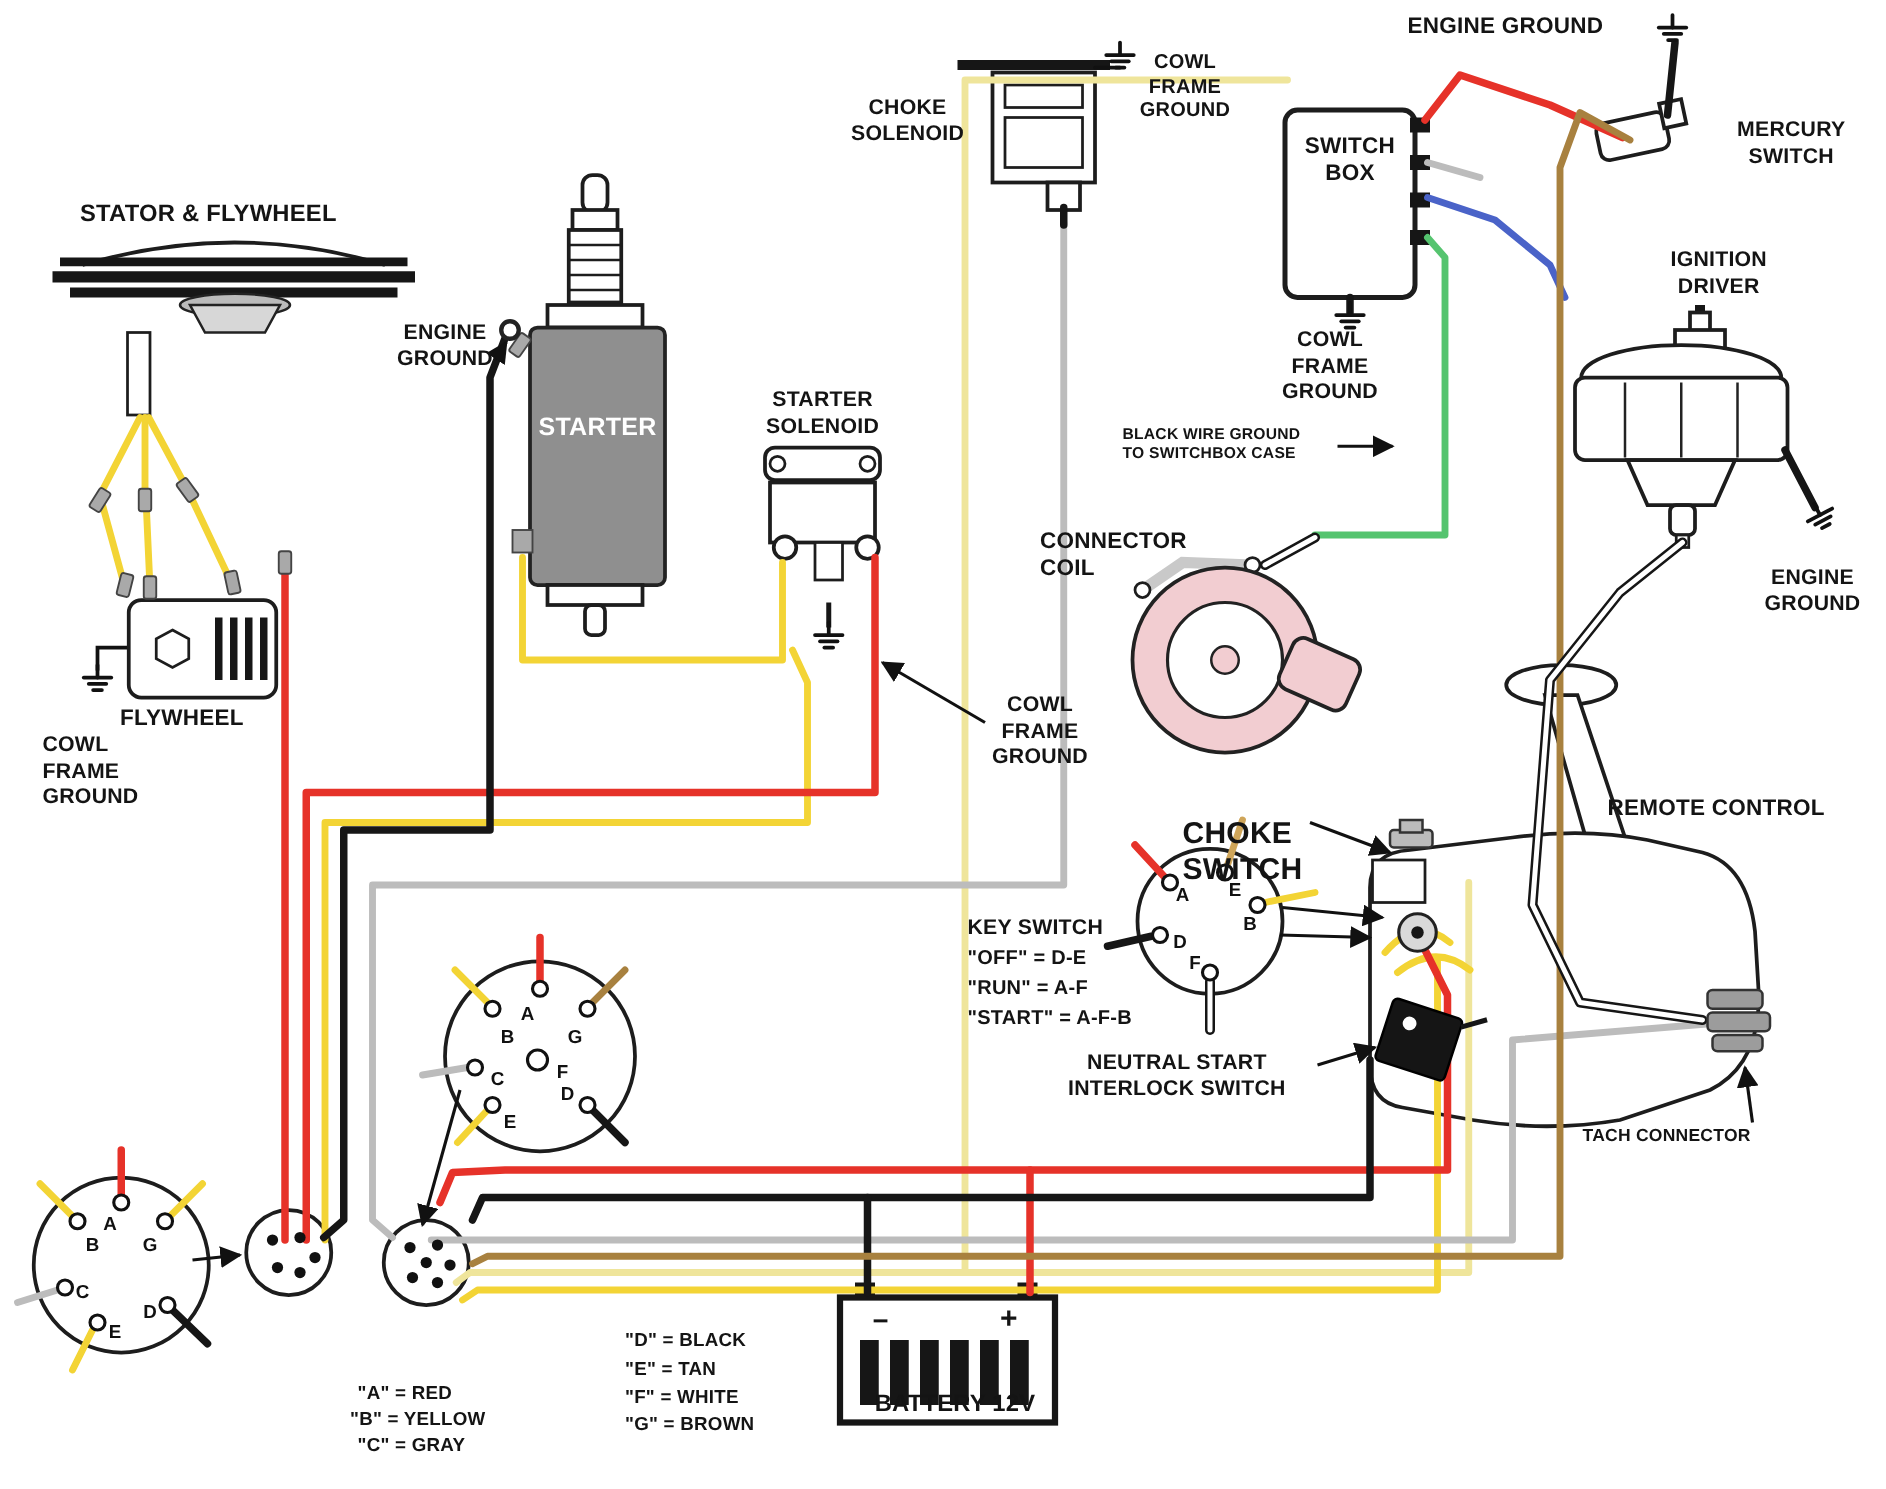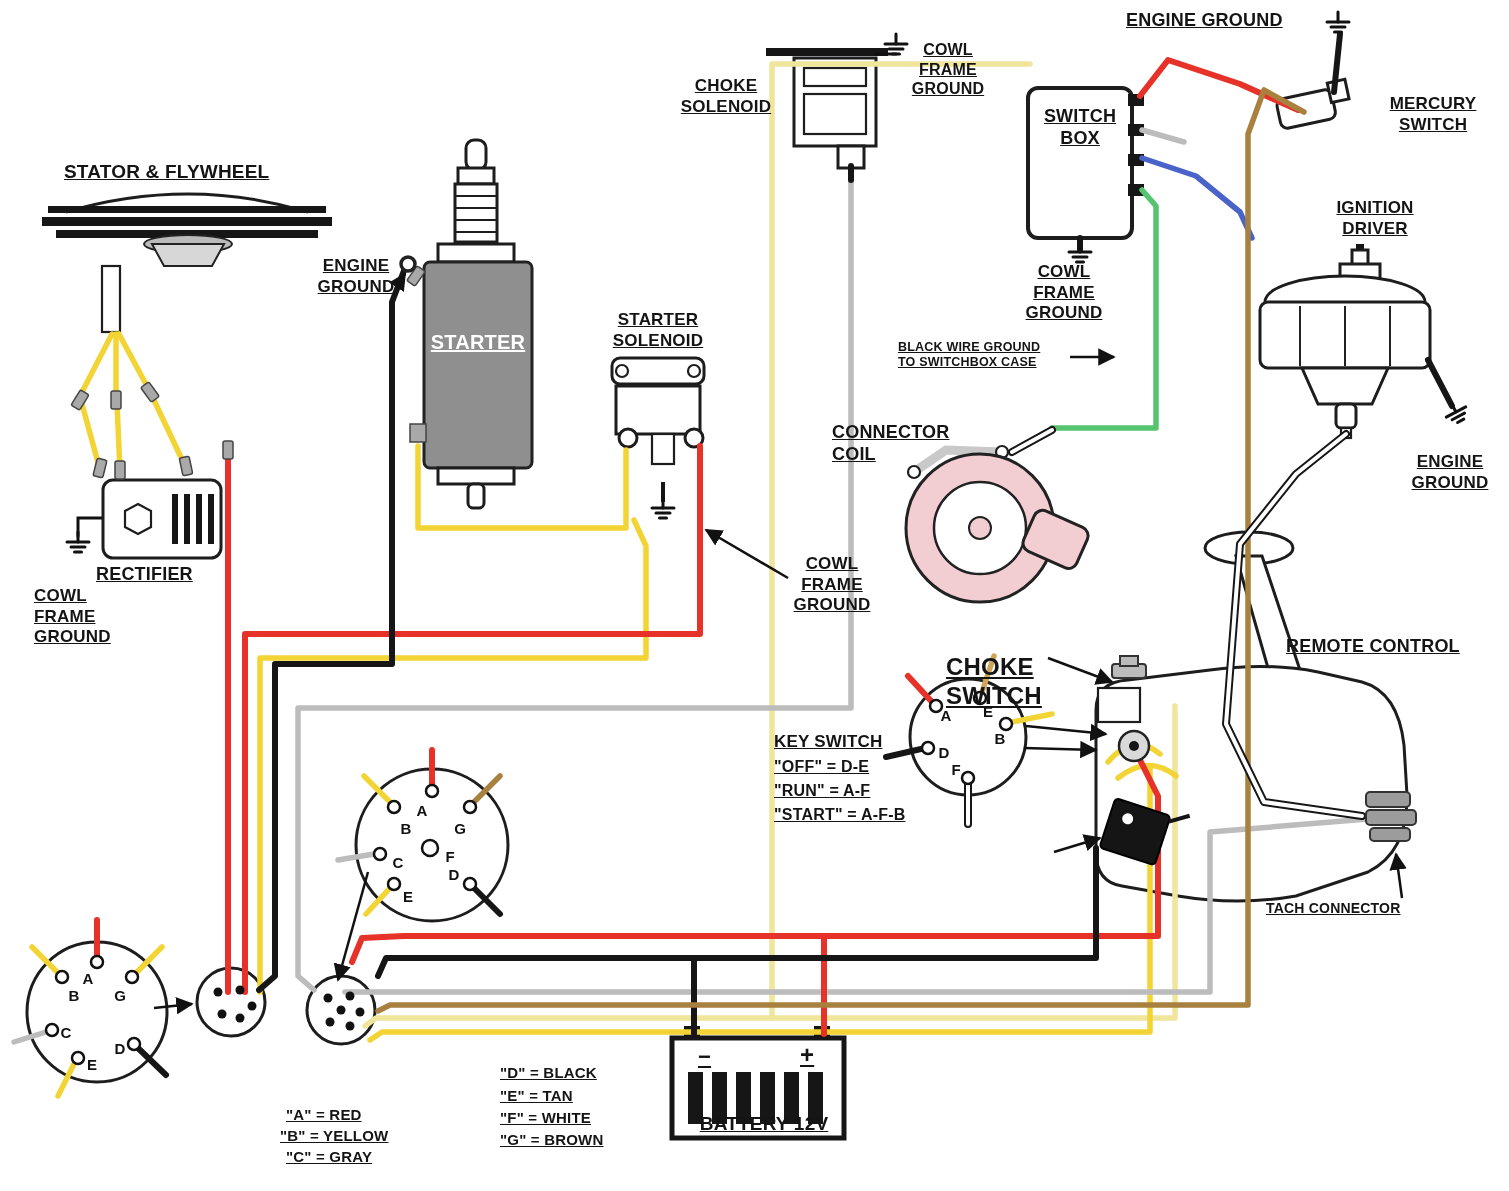--- a/index.html
+++ b/index.html
@@ -1,20 +1,20 @@
 <!DOCTYPE html>
 <html><head>
 <meta charset="utf-8">
 <style>
   html,body{margin:0;padding:0;background:#fff;}
   .stage{position:relative;width:1509px;height:1191px;background:#fff;overflow:hidden;
          font-family:"Liberation Sans",sans-serif;}
   .stage svg{position:absolute;left:0;top:0;}
   .lbl{position:absolute;font-weight:bold;color:#141414;white-space:pre-line;line-height:1.22;
-       letter-spacing:.2px;text-decoration:underline;}
+       letter-spacing:.2px;}
   .c{text-align:center;}
   .wt{color:#ffffff;}
   .w{fill:none;stroke-linecap:round;stroke-linejoin:round;}
   .red{stroke:#e63229;stroke-width:6;}
   .yel{stroke:#f3d435;stroke-width:5.5;}
   .pyel{stroke:#efe59b;stroke-width:5.5;}
   .blk{stroke:#161616;stroke-width:6;}
   .gry{stroke:#bcbcbc;stroke-width:5.5;}
   .grn{stroke:#55c46f;stroke-width:5.5;}
   .blu{stroke:#4a63c8;stroke-width:5.5;}
@@ -389,33 +389,35 @@
 <div class="lbl c" style="left:1320px;top:198px;width:110px;font-size:17px">IGNITION
 DRIVER</div>
 <div class="lbl c" style="left:1012px;top:262px;width:104px;font-size:17px">COWL
 FRAME
 GROUND</div>
 <div class="lbl" style="left:898px;top:340px;width:172px;font-size:12.5px">BLACK WIRE GROUND
 TO SWITCHBOX CASE</div>
 <div class="lbl" style="left:832px;top:422px;width:160px;font-size:18px">CONNECTOR COIL</div>
 <div class="lbl c" style="left:1396px;top:452px;width:108px;font-size:17px">ENGINE
 GROUND</div>
-<div class="lbl" style="left:96px;top:564px;width:130px;font-size:18px">RECTIFIER</div>
+<div class="lbl" style="left:96px;top:564px;width:130px;font-size:18px">FLYWHEEL</div>
 <div class="lbl" style="left:34px;top:586px;width:110px;font-size:17px">COWL
 FRAME
 GROUND</div>
 <div class="lbl c" style="left:780px;top:554px;width:104px;font-size:17px">COWL
 FRAME
 GROUND</div>
 <div class="lbl" style="left:946px;top:652px;width:170px;font-size:24px">CHOKE SWITCH</div>
 <div class="lbl" style="left:1286px;top:636px;width:190px;font-size:18px">REMOTE CONTROL</div>
 <div class="lbl" style="left:774px;top:732px;width:140px;font-size:17px">KEY SWITCH</div>
 <div class="lbl" style="left:774px;top:757px;width:150px;font-size:16px">"OFF" = D-E</div>
 <div class="lbl" style="left:774px;top:781px;width:150px;font-size:16px">"RUN" = A-F</div>
 <div class="lbl" style="left:774px;top:805px;width:170px;font-size:16px">"START" = A-F-B</div>
+<div class="lbl c" style="left:834px;top:840px;width:215px;font-size:17px">NEUTRAL START
+INTERLOCK SWITCH</div>
 <div class="lbl" style="left:1266px;top:900px;width:210px;font-size:14px">TACH CONNECTOR</div>
 <div class="lbl" style="left:286px;top:1106px;width:130px;font-size:15px">"A" = RED</div>
 <div class="lbl" style="left:280px;top:1127px;width:140px;font-size:15px">"B" = YELLOW</div>
 <div class="lbl" style="left:286px;top:1148px;width:130px;font-size:15px">"C" = GRAY</div>
 <div class="lbl" style="left:500px;top:1064px;width:140px;font-size:15px">"D" = BLACK</div>
 <div class="lbl" style="left:500px;top:1087px;width:130px;font-size:15px">"E" = TAN</div>
 <div class="lbl" style="left:500px;top:1109px;width:140px;font-size:15px">"F" = WHITE</div>
 <div class="lbl" style="left:500px;top:1131px;width:140px;font-size:15px">"G" = BROWN</div>
 <div class="lbl c" style="left:684px;top:1112px;width:160px;font-size:19px">BATTERY 12V</div>
 <div class="lbl" style="left:698px;top:1044px;font-size:22px">−</div>

